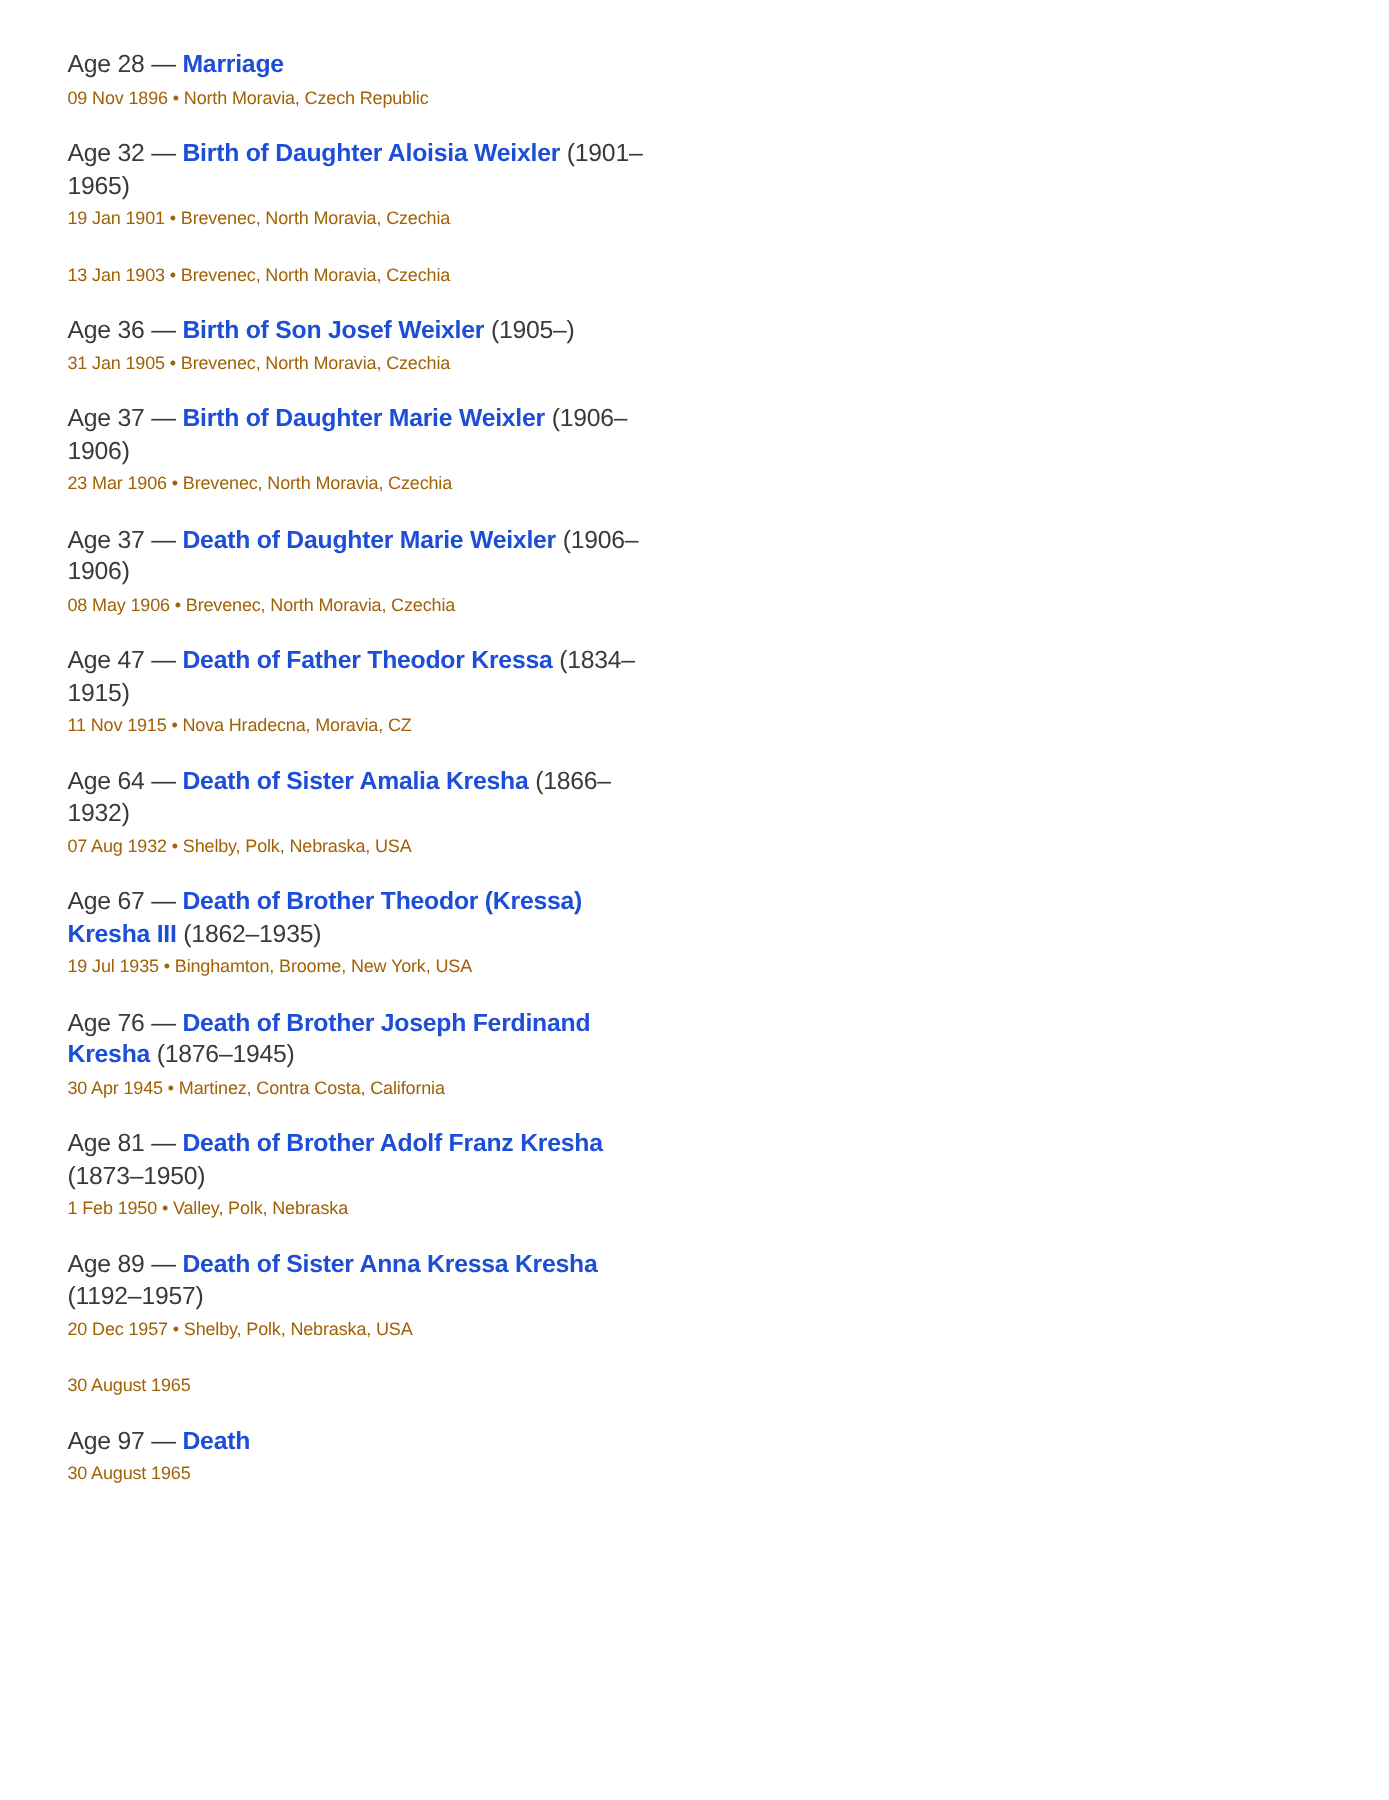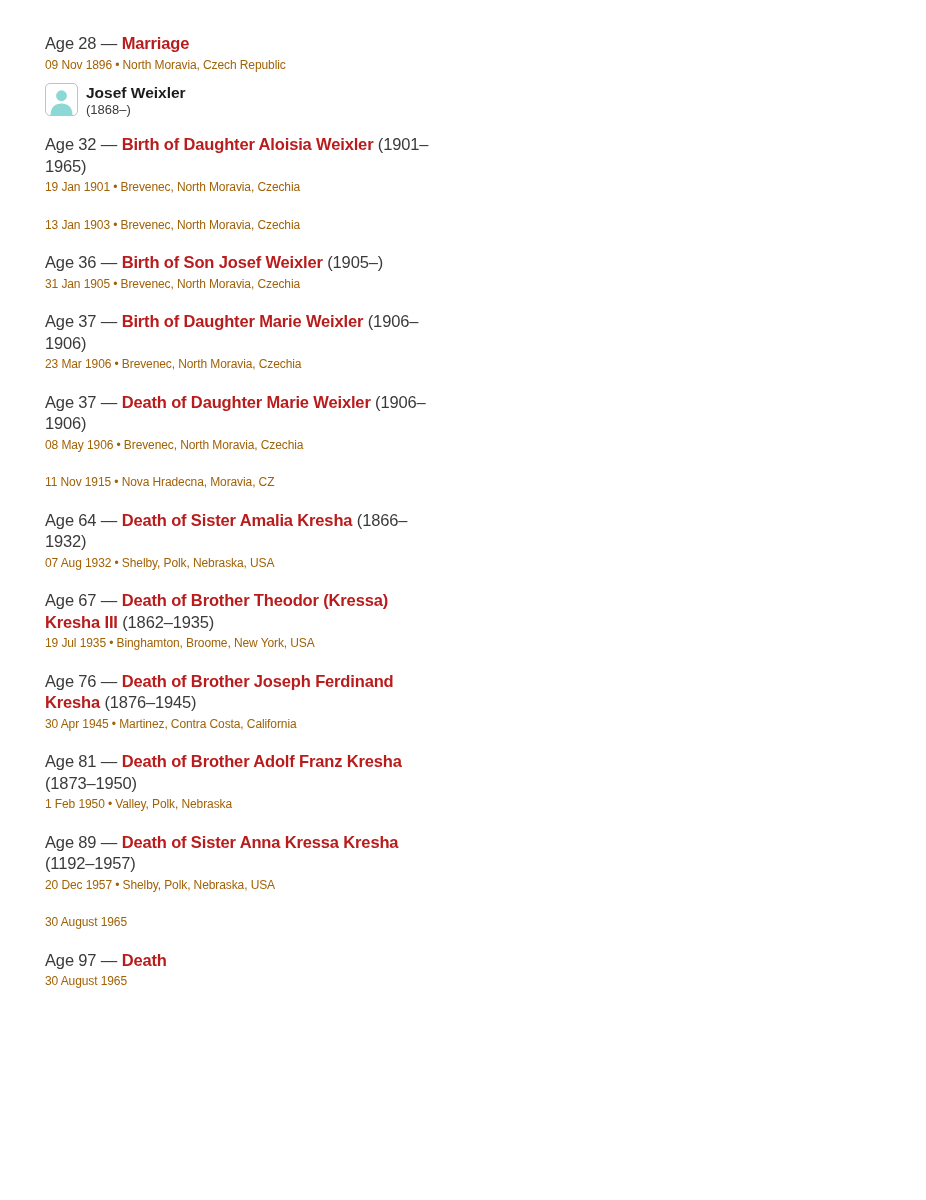--- a/index.html
+++ b/index.html
@@ -24,21 +24,21 @@
     max-width: 400px;
   }
   .event-title {
     font-size: 16.5px;
     line-height: 21.5px;
     letter-spacing: -0.15px;
     color: #3a3a3a;
   }
   .event-title .name {
     font-weight: 700;
-    color: #b91c1c;
+    color: #1d4ed8;
   }
   .event-detail {
     font-size: 12px;
     line-height: 21.5px;
     letter-spacing: -0.1px;
     color: #a16207;
   }
   .person-card {
     display: flex;
     align-items: flex-start;
@@ -74,32 +74,20 @@
   }
 </style>
 </head>
 <body>
 
 <div class="timeline">
 
   <div class="event">
     <div class="event-title"><span>Age 28</span> <span>—</span> <span class="name">Marriage</span> <span></span></div>
     <div class="event-detail">09 Nov 1896 • North Moravia, Czech Republic</div>
-    <div class="person-card">
-      <span class="avatar">
-        <svg viewBox="0 0 32 32" width="31" height="28">
-          <circle cx="16" cy="10" r="6.2" fill="#8bd8d6"></circle>
-          <path d="M3.5 32 C3.5 22.5 9 18.8 16 18.8 C23 18.8 28.5 22.5 28.5 32 Z" fill="#8bd8d6"></path>
-        </svg>
-      </span>
-      <div class="person-info">
-        <div class="person-name">Josef Weixler</div>
-        <div class="person-lifespan">(1868–)</div>
-      </div>
-    </div>
   </div>
 
 
   <div class="event">
     <div class="event-title"><span>Age 32</span> <span>—</span> <span class="name">Birth of Daughter Aloisia Weixler</span> <span>(1901–1965)</span></div>
     <div class="event-detail">19 Jan 1901 • Brevenec, North Moravia, Czechia</div>
   </div>
 
   <div class="event">
     <div class="event-detail">13 Jan 1903 • Brevenec, North Moravia, Czechia</div>
@@ -114,20 +102,21 @@
     <div class="event-title"><span>Age 37</span> <span>—</span> <span class="name">Birth of Daughter Marie Weixler</span> <span>(1906–1906)</span></div>
     <div class="event-detail">23 Mar 1906 • Brevenec, North Moravia, Czechia</div>
   </div>
 
   <div class="event">
     <div class="event-title"><span>Age 37</span> <span>—</span> <span class="name">Death of Daughter Marie Weixler</span> <span>(1906–1906)</span></div>
     <div class="event-detail">08 May 1906 • Brevenec, North Moravia, Czechia</div>
   </div>
 
   <div class="event">
+    <div class="event-title"><span>Age 47</span> <span>—</span> <span class="name">Death of Father Theodor Kressa</span> <span>(1834–1915)</span></div>
     <div class="event-detail">11 Nov 1915 • Nova Hradecna, Moravia, CZ</div>
   </div>
 
   <div class="event">
     <div class="event-title"><span>Age 64</span> <span>—</span> <span class="name">Death of Sister Amalia Kresha</span> <span>(1866–1932)</span></div>
     <div class="event-detail">07 Aug 1932 • Shelby, Polk, Nebraska, USA</div>
   </div>
 
   <div class="event">
     <div class="event-title"><span>Age 67</span> <span>—</span> <span class="name">Death of Brother Theodor (Kressa) Kresha III</span> <span>(1862–1935)</span></div>

